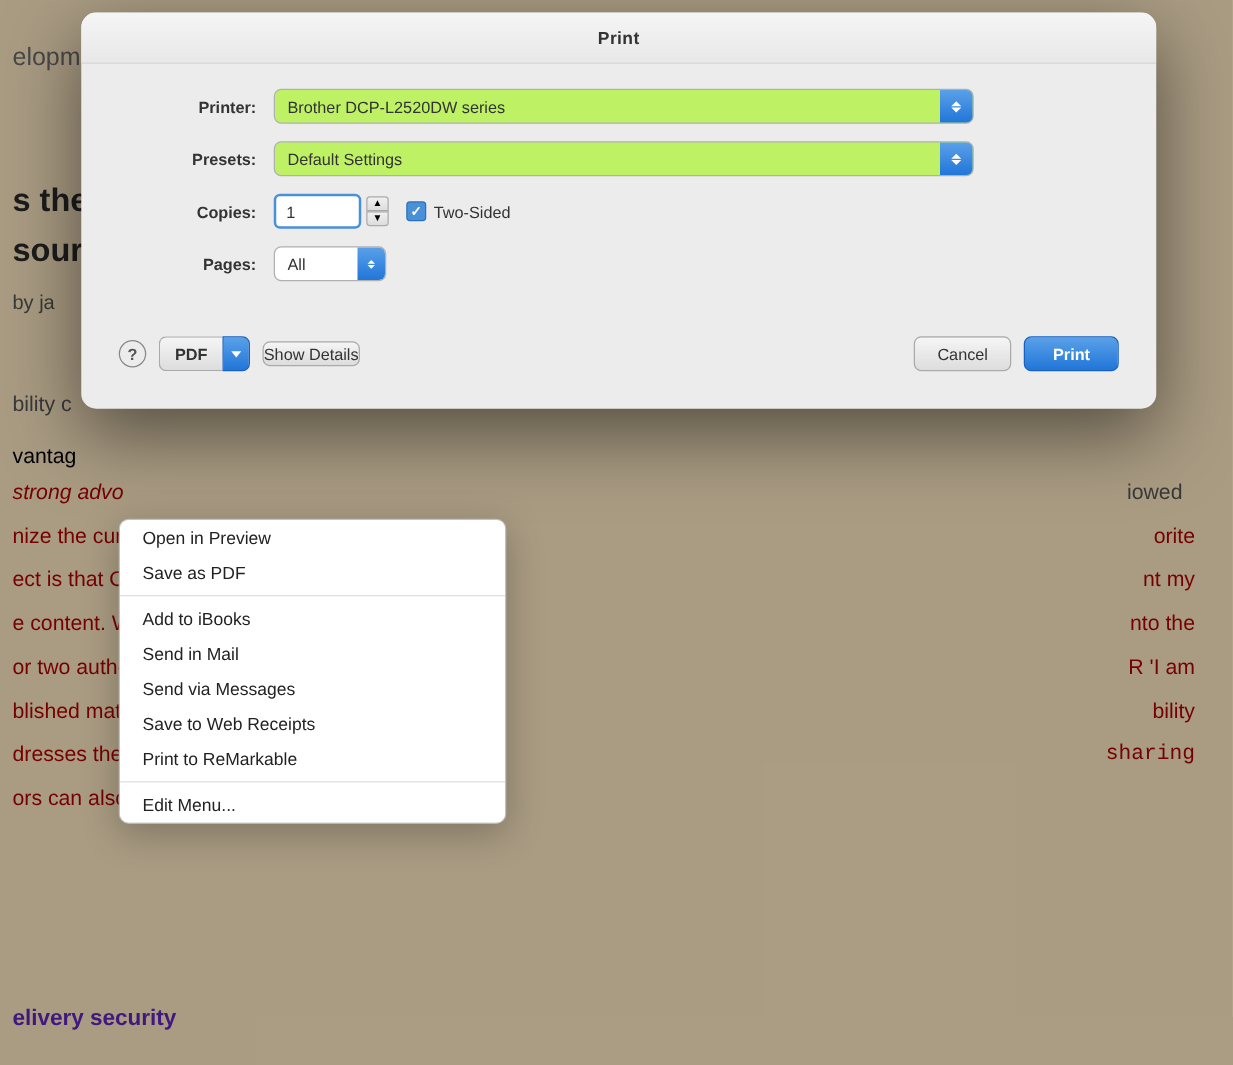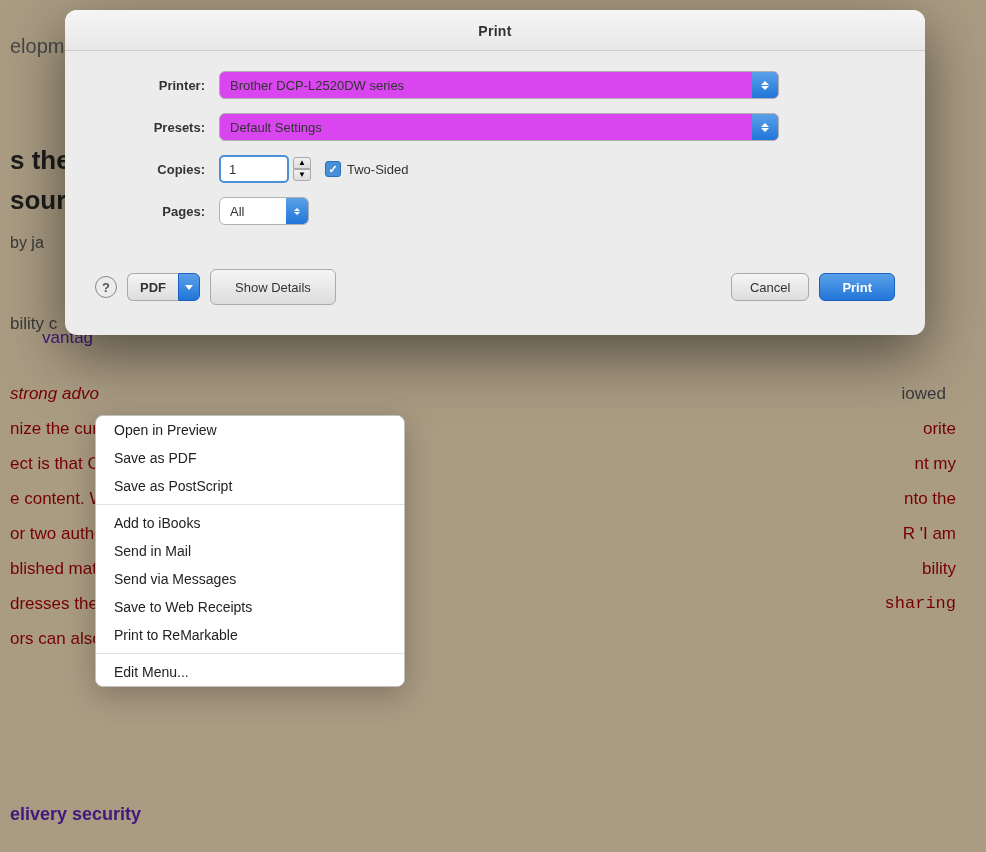--- a/index.html
+++ b/index.html
@@ -83,21 +83,21 @@
     }
 
     .select-wrapper {
       position: relative;
       flex: 1;
       max-width: 560px;
     }
 
     .select-box {
       width: 100%;
-      background: #d946ef;
+      background: #bef264;
       border: 1px solid #b0b0b0;
       border-radius: 6px;
       padding: 5px 32px 5px 10px;
       font-size: 13px;
       color: #333;
       appearance: none;
       -webkit-appearance: none;
       height: 28px;
       cursor: pointer;
       outline: none;
@@ -313,22 +313,22 @@
       width: 0; height: 0;
       border-left: 4px solid transparent;
       border-right: 4px solid transparent;
       border-top: 5px solid white;
     }
 
     .show-details-btn {
       background: linear-gradient(to bottom, #f5f5f5, #ddd);
       border: 1px solid #aaa;
       border-radius: 6px;
-      padding: 0 24px;
-      height: 36px;
+      padding: 0 0;
+      height: 20px;
       font-size: 13px;
       color: #333;
       cursor: pointer;
     }
 
     .spacer { flex: 1; }
 
     .cancel-btn {
       background: linear-gradient(to bottom, #f5f5f5, #ddd);
       border: 1px solid #aaa;
@@ -387,21 +387,21 @@
   </style>
 </head>
 <body>
 
 <div class="bg-text">
   <div style="position:absolute; top:30px; left:10px; font-size:20px; color:#555;">elopm</div>
   <div style="position:absolute; top:140px; left:10px; font-size:26px; font-weight:bold; color:#222;">s the</div>
   <div style="position:absolute; top:180px; left:10px; font-size:26px; font-weight:bold; color:#222;">sour</div>
   <div style="position:absolute; top:230px; left:10px; font-size:16px; color:#444;">by ja</div>
   <div style="position:absolute; top:310px; left:10px; font-size:17px; color:#444;">bility c</div>
-  <div style="position:absolute; top:324px; left:10px; font-size:17px; color:#4c1d95;margin-left:32px;">vantag</div>
+  <div style="position:absolute; top:351px; left:10px; font-size:17px; color:#000000;">vantag</div>
   <div style="position:absolute; top:380px; left:10px; font-size:17px; color:#8b0000; font-style:italic;">strong advo</div>
   <div style="position:absolute; top:415px; left:10px; font-size:17px; color:#8b0000;">nize the curric</div>
   <div style="position:absolute; top:450px; left:10px; font-size:17px; color:#8b0000;">ect is that OEI</div>
   <div style="position:absolute; top:485px; left:10px; font-size:17px; color:#8b0000;">e content. Wit</div>
   <div style="position:absolute; top:520px; left:10px; font-size:17px; color:#8b0000;">or two author</div>
   <div style="position:absolute; top:555px; left:10px; font-size:17px; color:#8b0000;">blished mate</div>
   <div style="position:absolute; top:590px; left:10px; font-size:17px; color:#8b0000;">dresses the co</div>
   <div style="position:absolute; top:625px; left:10px; font-size:17px; color:#8b0000;">ors can also be</div>
   <div style="position:absolute; top:800px; left:10px; font-size:18px; font-weight:bold; color:#4c1d95;">elivery security</div>
 
@@ -491,21 +491,20 @@
     <div class="spacer"></div>
 
     <button class="cancel-btn">Cancel</button>
     <button class="print-btn">Print</button>
   </div>
 </div>
 
 <div class="pdf-menu">
   <div class="pdf-menu-item">Open in Preview</div>
   <div class="pdf-menu-item">Save as PDF</div>
-  <div class="pdf-menu-item">Save as PostScript</div>
   <div class="pdf-menu-separator"></div>
   <div class="pdf-menu-item">Add to iBooks</div>
   <div class="pdf-menu-item">Send in Mail</div>
   <div class="pdf-menu-item">Send via Messages</div>
   <div class="pdf-menu-item">Save to Web Receipts</div>
   <div class="pdf-menu-item">Print to ReMarkable</div>
   <div class="pdf-menu-separator"></div>
   <div class="pdf-menu-item edit-menu">Edit Menu...</div>
 </div>
 

